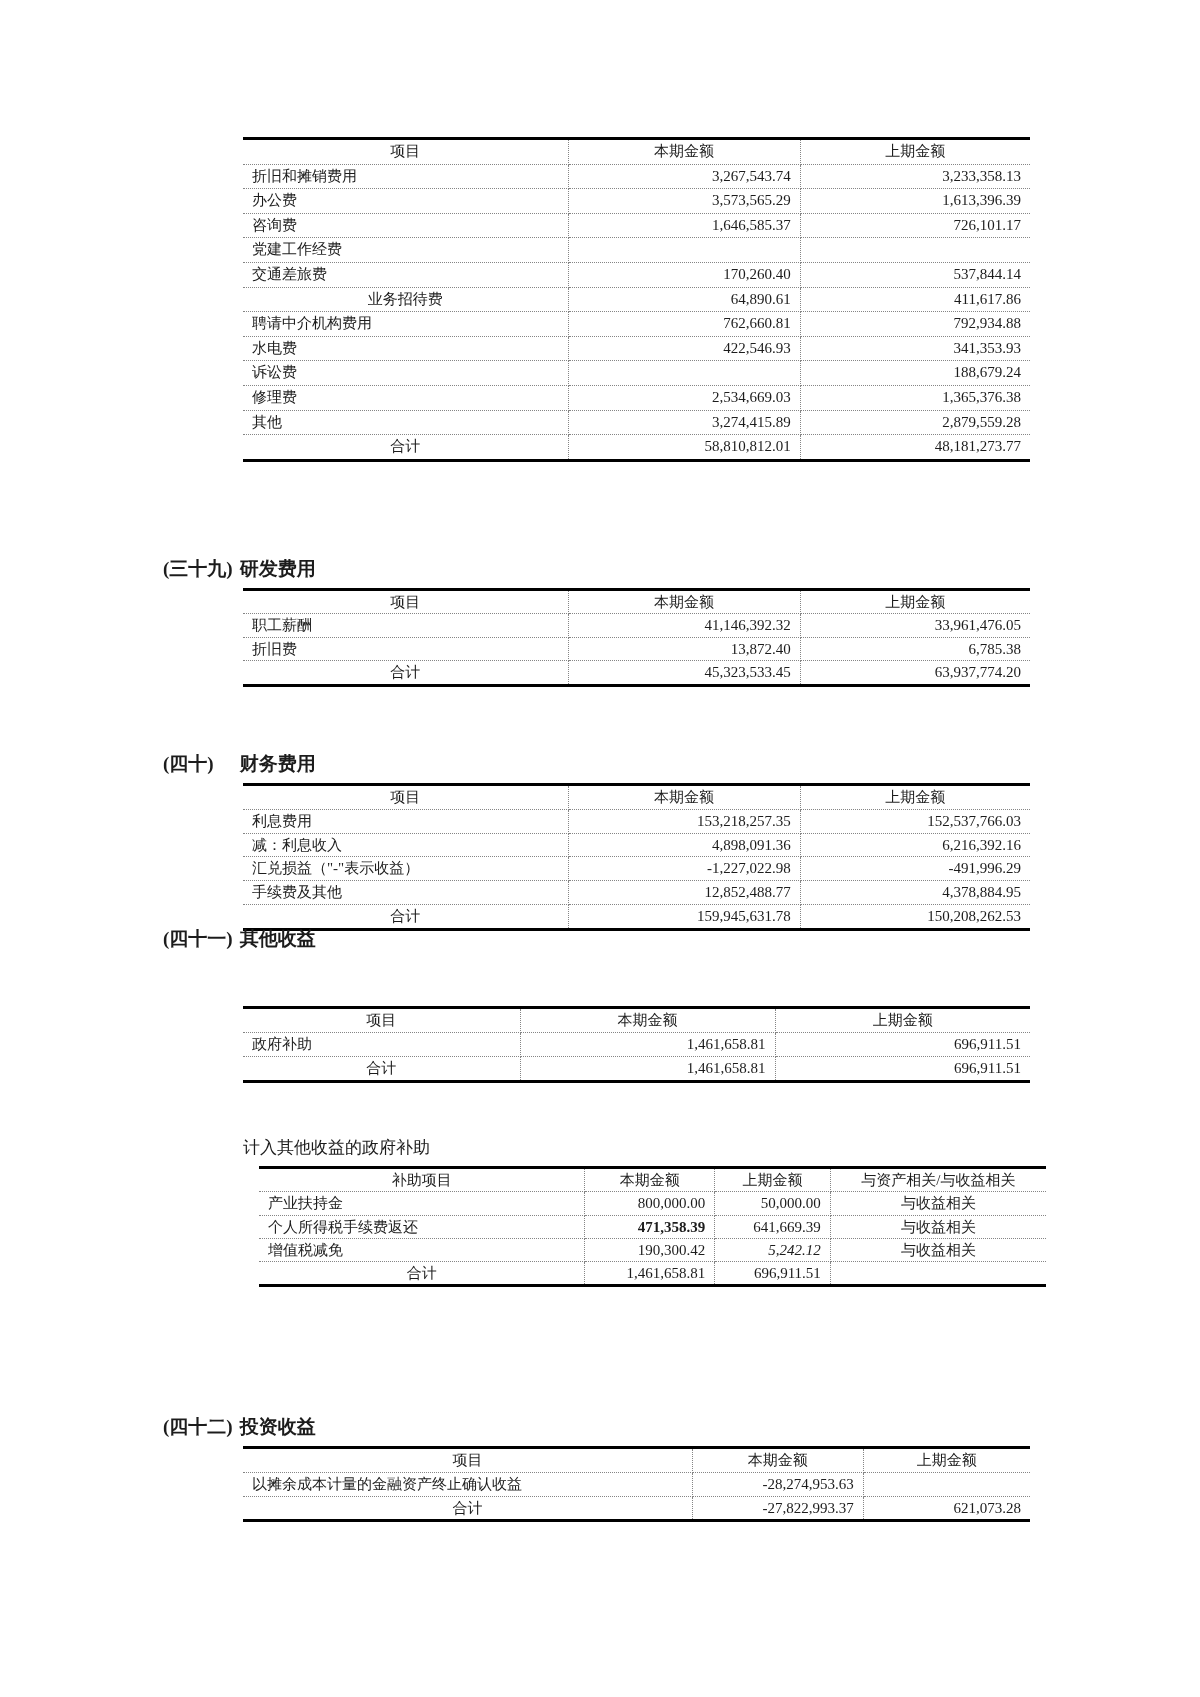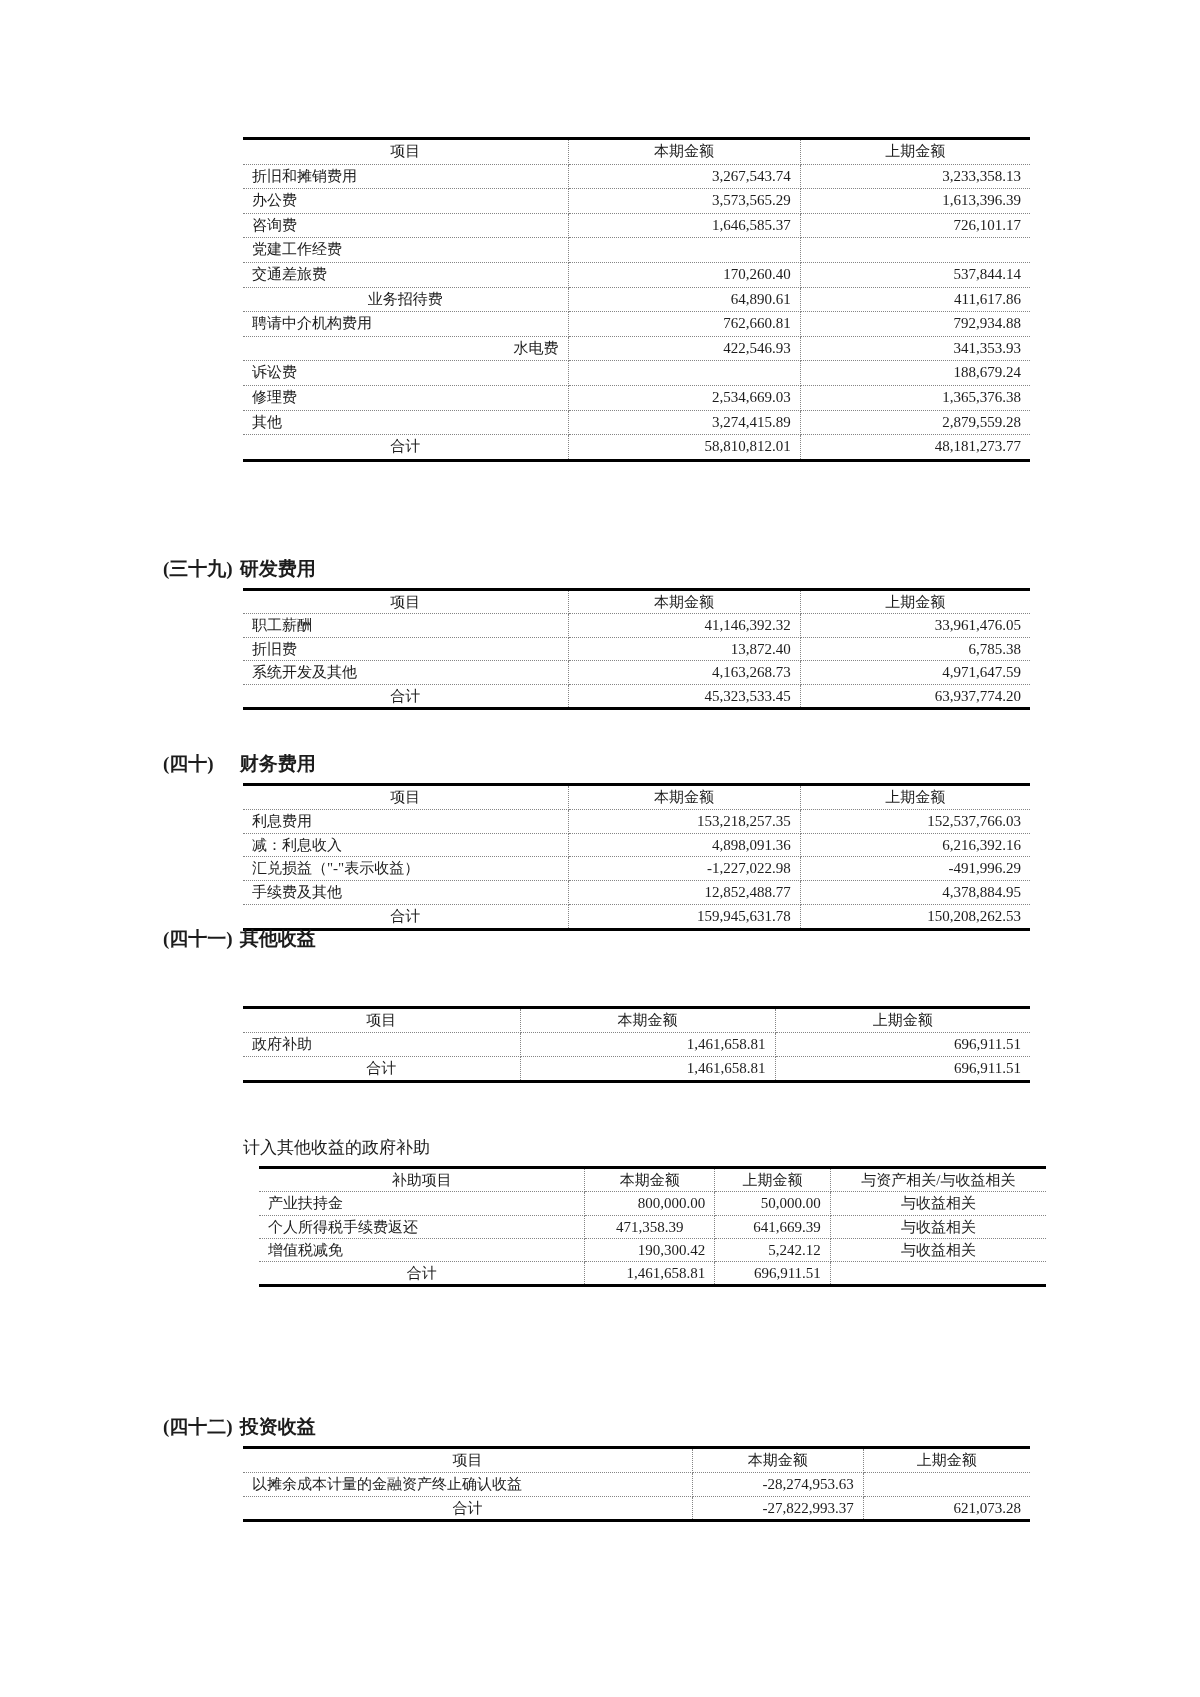--- a/index.html
+++ b/index.html
@@ -106,21 +106,21 @@
             <td style="text-align: center;">业务招待费</td>
             <td style="text-align: right;">64,890.61</td>
             <td style="text-align: right;">411,617.86</td>
           </tr>
           <tr>
             <td style="text-align: left;">聘请中介机构费用</td>
             <td style="text-align: right;">762,660.81</td>
             <td style="text-align: right;">792,934.88</td>
           </tr>
           <tr>
-            <td style="text-align: right;">水电费</td>
+            <td style="text-align: left;">水电费</td>
             <td style="text-align: right;">422,546.93</td>
             <td style="text-align: right;">341,353.93</td>
           </tr>
           <tr>
             <td style="text-align: left;">诉讼费</td>
             <td style="text-align: right;"></td>
             <td style="text-align: right;">188,679.24</td>
           </tr>
           <tr>
             <td style="text-align: left;">修理费</td>
@@ -164,25 +164,20 @@
             <td style="text-align: left;">职工薪酬</td>
             <td style="text-align: right;">41,146,392.32</td>
             <td style="text-align: right;">33,961,476.05</td>
           </tr>
           <tr>
             <td style="text-align: left;">折旧费</td>
             <td style="text-align: right;">13,872.40</td>
             <td style="text-align: right;">6,785.38</td>
           </tr>
           <tr>
-            <td style="text-align: left;">系统开发及其他</td>
-            <td style="text-align: right;">4,163,268.73</td>
-            <td style="text-align: right;">4,971,647.59</td>
-          </tr>
-          <tr>
             <td style="text-align: center;">合计</td>
             <td style="text-align: right;">45,323,533.45</td>
             <td style="text-align: right;">63,937,774.20</td>
           </tr>
         </tbody>
       </table>
     </div>
 
   <div class="sec-heading" style="top:751px;">
     <span class="sec-no">(四十)</span>
@@ -284,28 +279,28 @@
         </thead>
         <tbody>
           <tr>
             <td style="text-align: left;">产业扶持金</td>
             <td style="text-align: right;">800,000.00</td>
             <td style="text-align: right;">50,000.00</td>
             <td style="text-align: center;">与收益相关</td>
           </tr>
           <tr>
             <td style="text-align: left; margin-top: 27px;">个人所得税手续费返还</td>
-            <td style="text-align: center;">471,358.39</td>
+            <td style="text-align: right; font-weight: bold;">471,358.39</td>
             <td style="text-align: right;">641,669.39</td>
             <td style="text-align: center;">与收益相关</td>
           </tr>
           <tr>
             <td style="text-align: left;">增值税减免</td>
             <td style="text-align: right;">190,300.42</td>
-            <td style="text-align: right;">5,242.12</td>
+            <td style="text-align: right; font-style: italic;">5,242.12</td>
             <td style="text-align: center;">与收益相关</td>
           </tr>
           <tr>
             <td style="text-align: center;">合计</td>
             <td style="text-align: right;">1,461,658.81</td>
             <td style="text-align: right;">696,911.51</td>
             <td style="text-align: center;"></td>
           </tr>
         </tbody>
       </table>

